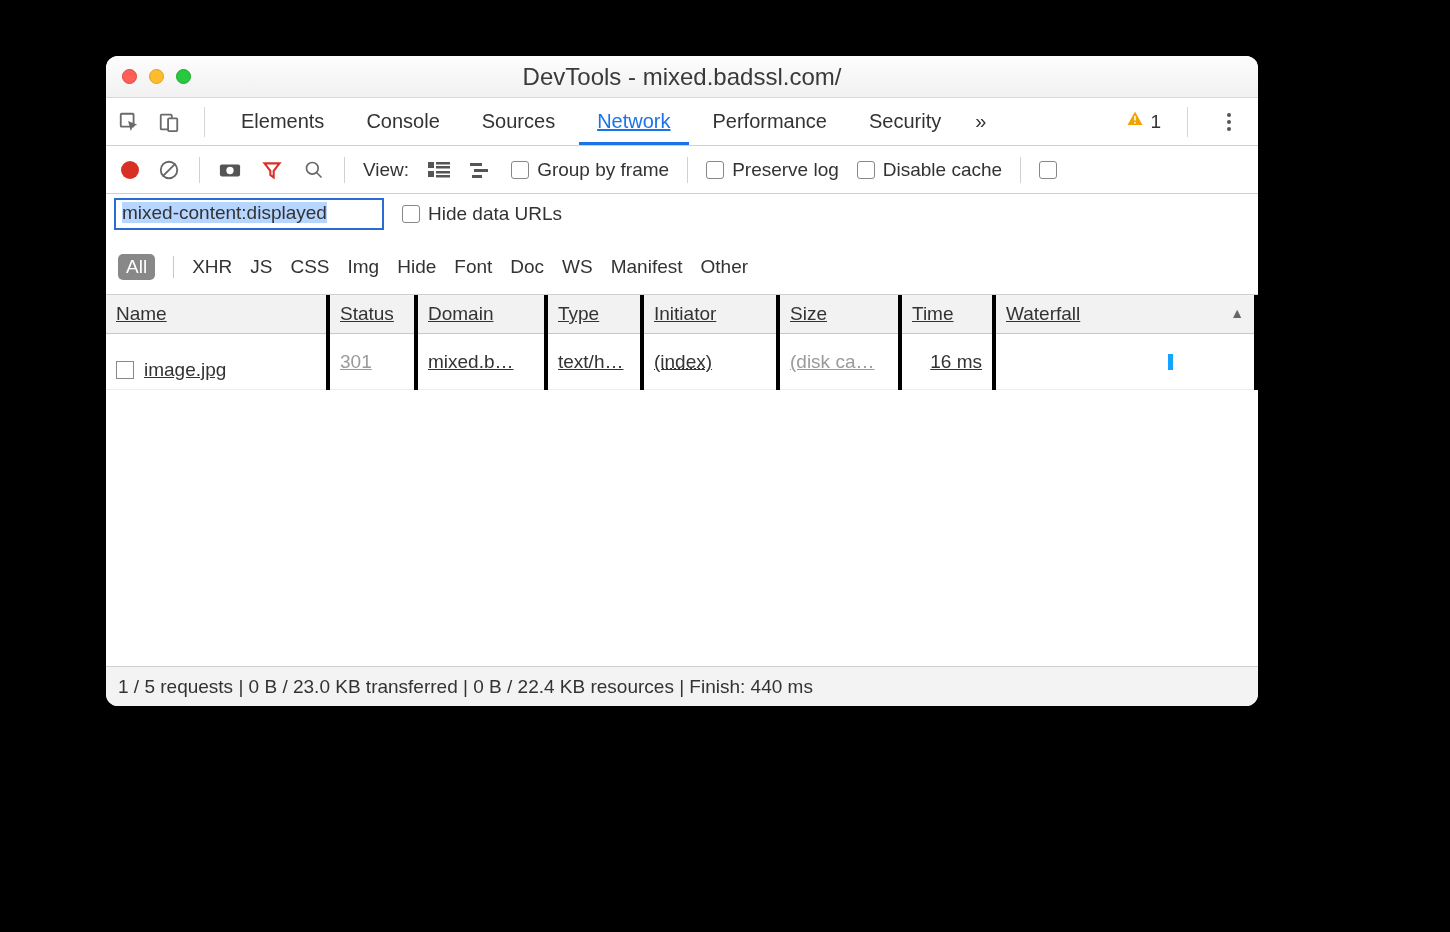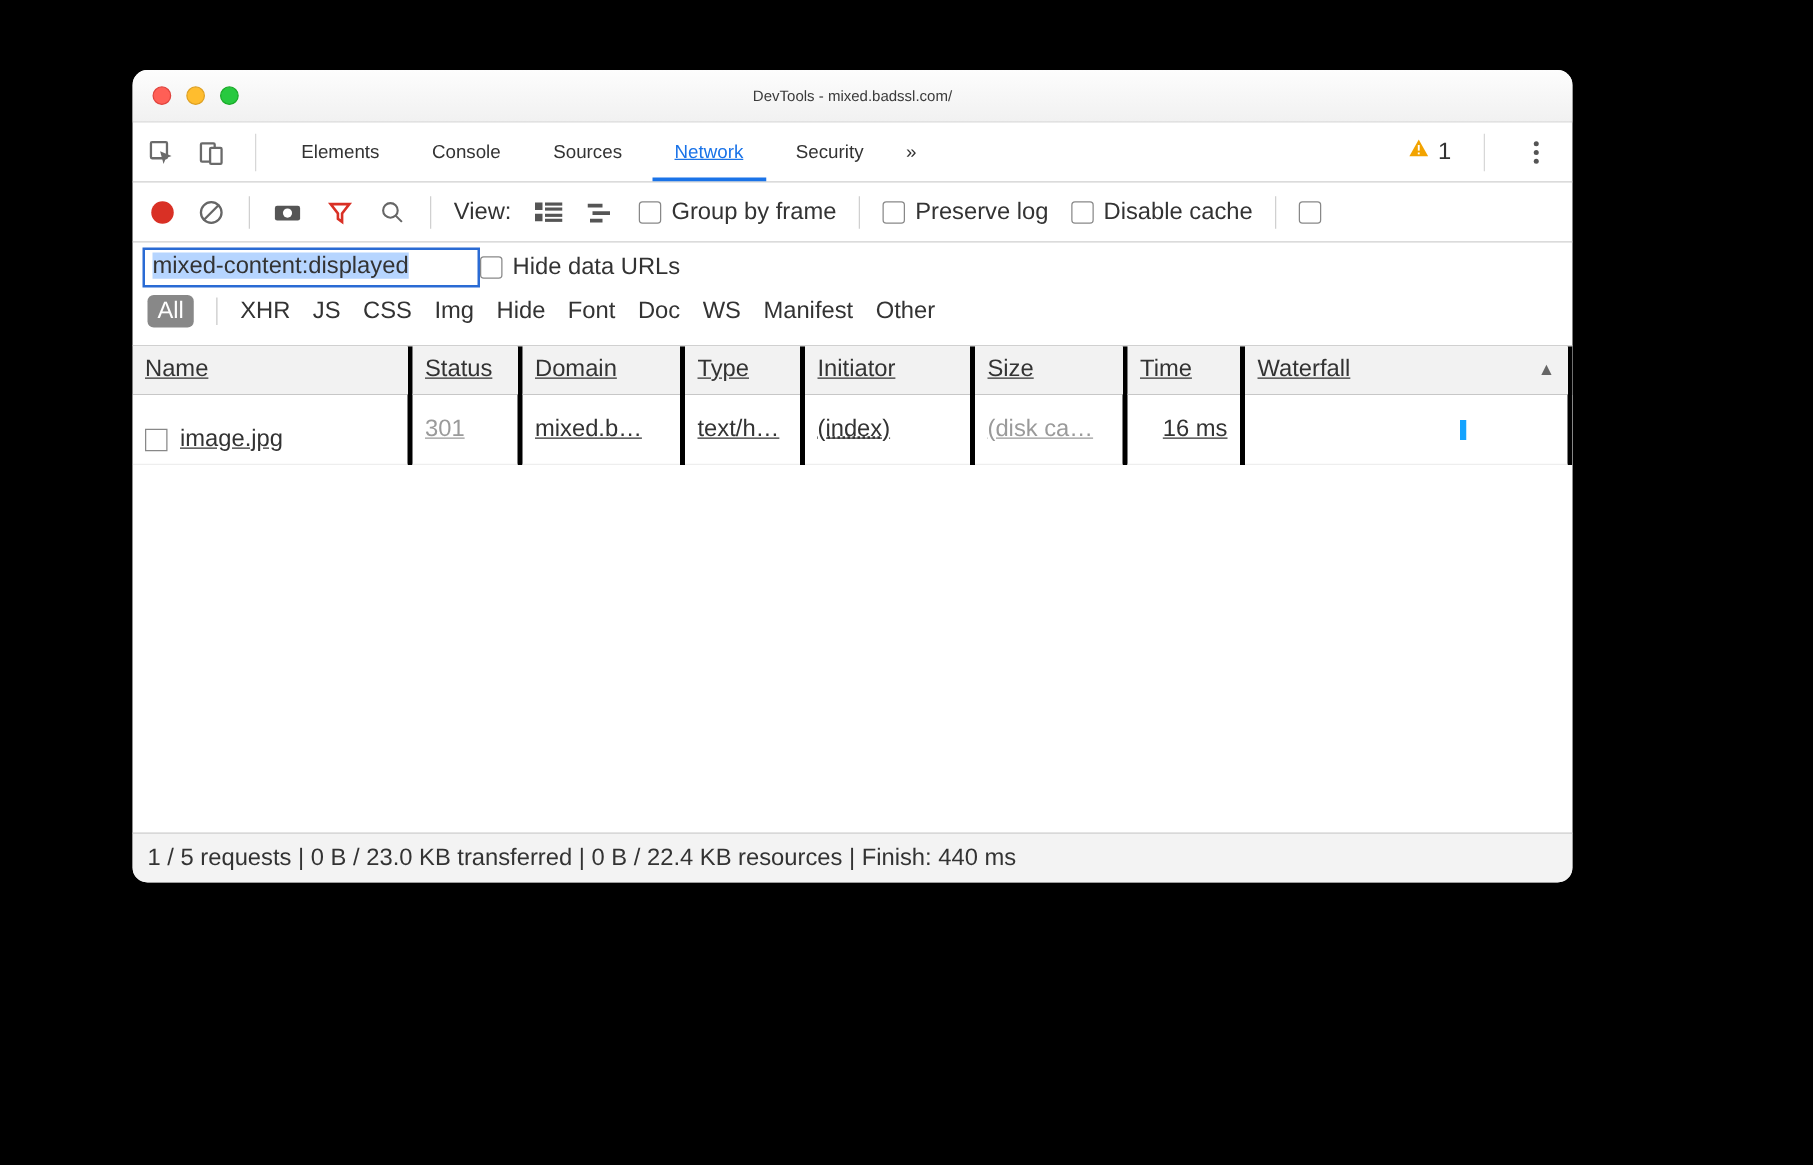--- a/index.html
+++ b/index.html
@@ -19,33 +19,33 @@
     background: linear-gradient(#fdfdfd,#f1f1f1);
     border-bottom: 1px solid #d9d9d9;
     display: flex; align-items: center;
     position: relative;
   }
   .traffic { display:flex; gap:12px; padding-left:16px; }
   .dot { width:15px; height:15px; border-radius:50%; }
   .dot.red { background:#ff5f56; border:1px solid #e0443e; }
   .dot.yellow { background:#ffbd2e; border:1px solid #dea123; }
   .dot.green { background:#27c93f; border:1px solid #1aab29; }
-  .title { position:absolute; left:0; right:0; text-align:center; font-size:12px; color:#3a3a3a; pointer-events:none; }
+  .title { position:absolute; left:0; right:0; text-align:center; font-size:24px; color:#3a3a3a; pointer-events:none; }
 
   .tabs {
     height: 48px;
     border-bottom: 1px solid #d0d0d0;
     display:flex; align-items:center;
     padding: 0 6px;
     gap: 6px;
     color:#555;
   }
   .tabs .iconbtn { width:34px; height:34px; display:flex; align-items:center; justify-content:center; color:#6a6a6a;}
   .tabs .sep { width:1px; height:30px; background:#d7d7d7; margin:0 12px; }
-  .tab { font-size:15px; color:#333; padding:0 18px; height:100%; display:flex; align-items:center; cursor:pointer; }
+  .tab { font-size:20px; color:#333; padding:0 18px; height:100%; display:flex; align-items:center; cursor:pointer; }
   .tab.active { color:#1a73e8; border-bottom:3px solid #1a73e8; padding-top:3px;text-decoration:underline; }
   .tabs .spacer { flex:1; }
   .warning-badge { display:flex; align-items:center; gap:6px; color:#333; font-size:19px; margin-right:8px; }
   .warn-tri { color:#f2a300; }
   .more-dots { width:30px; display:flex; flex-direction:column; align-items:center; gap:3px; margin:0 8px; cursor:pointer;}
   .more-dots span{ width:4px; height:4px; background:#555; border-radius:50%; }
 
   .toolbar {
     height:48px; border-bottom:1px solid #d0d0d0;
     display:flex; align-items:center; padding:0 15px; gap:18px;
@@ -54,21 +54,21 @@
   .rec-dot { width:18px; height:18px; background:#d93025; border-radius:50%; }
   .tb-icon { width:24px; height:24px; display:flex; align-items:center; justify-content:center; color:#666; }
   .tb-icon.funnel { color:#d93025; }
   .vsep { width:1px; height:26px; background:#d0d0d0; }
   .view-label { font-size:19px; color:#333; }
   .chk { display:flex; align-items:center; gap:8px; font-size:19px; color:#333; }
   .chkbox { width:18px; height:18px; border:1.5px solid #888; border-radius:3px; background:#fff; }
 
   .filterbar {
     min-height:46px; border-bottom:1px solid #d0d0d0;
-    display:flex; align-items:center; padding:4px 8px; flex-wrap:wrap;
+    display:flex; align-items:center; padding:4px 8px; gap:18px; flex-wrap:wrap;
   }
   .filter-input {
     border:2px solid #2a6bd4; background:#fff; height:32px;
     font-size:19px; padding:2px 6px; color:#333; min-width:270px;
   }
   .filter-input .sel { background:#b6d5ff; }
   .type-filters { display:flex; align-items:center; gap:18px; padding:6px 4px 10px 4px; width:100%; }
   .type-all { background:#888; color:#fff; border-radius:5px; padding:2px 8px; font-size:19px; }
   .type-item { font-size:19px; color:#333; cursor:pointer; }
   .tf-sep { width:1px; height:22px; background:#c9c9c9; }
@@ -124,20 +124,21 @@
           <rect x="3" y="4" width="12" height="16" rx="1"></rect>
           <rect x="11" y="8" width="10" height="14" rx="1" fill="#fff"></rect>
         </svg>
     </div>
     <div class="sep"></div>
 
     <div class="tab">Elements</div>
     <div class="tab">Console</div>
     <div class="tab">Sources</div>
     <div class="tab active">Network</div>
+    <div class="tab">Performance</div>
     <div class="tab">Security</div>
     <div class="tab" style="padding:0 10px">»</div>
 
     <div class="spacer"></div>
     <div class="warning-badge">
       <span class="warn-tri">
         <svg width="18" height="18" viewBox="0 0 24 24">
             <path fill="#f2a300" d="M12 2 L22 20 H2 Z"></path>
             <rect x="11" y="8" width="2" height="6" fill="#fff"></rect>
             <rect x="11" y="16" width="2" height="2" fill="#fff"></rect>

